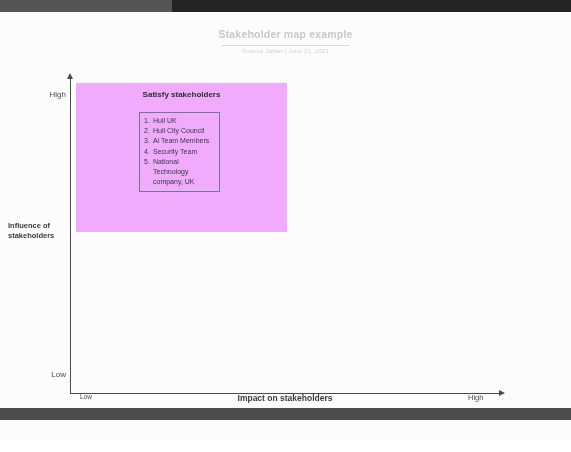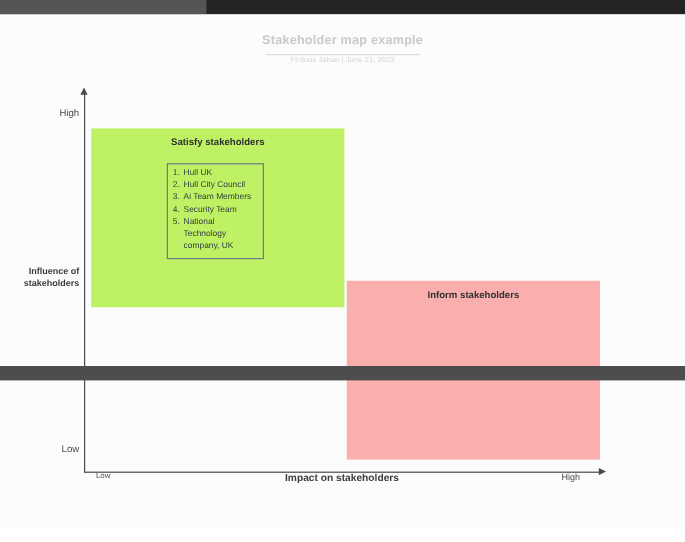--- a/index.html
+++ b/index.html
@@ -4,21 +4,21 @@
 <style>
   * { box-sizing: border-box; margin: 0; padding: 0; }
   html, body {
     width: 571px; height: 452px;
     background: #ffffff;
     font-family: "Liberation Sans", sans-serif;
     overflow: hidden;
   }
   #screen {
     position: relative;
-    width: 571px; height: 317px;
+    width: 571px; height: 420px;
     background: #ffffff;
   }
 
   
   .topbar {
     position: absolute; left: 0; top: 0;
     width: 571px; height: 12px;
     background: #242424;
   }
   .topbar-left {
@@ -78,21 +78,21 @@
   .x-arrow {
     position: absolute; left: 499px; top: 378px;
     width: 0; height: 0;
     border-top: 3.5px solid transparent;
     border-bottom: 3.5px solid transparent;
     border-left: 6px solid #4a4a4a;
   }
 
   .axis-label-y {
     position: absolute; left: 8px; top: 209px;
-    width: 58px; text-align: right;
+    width: 58px; text-align: left;
     font-size: 7.5px; font-weight: bold; color: #3b3b3b;
     line-height: 10px;
   }
   .axis-label-x {
     position: absolute; left: 170px; top: 381px;
     width: 230px; text-align: center;
     font-size: 8.5px; font-weight: bold; color: #3b3b3b;
   }
   .tick-y-high {
     position: absolute; left: 40px; top: 78px;
@@ -186,36 +186,33 @@
     <div class="axis-label-y">Influence of stakeholders</div>
     <div class="tick-y-high">High</div>
     <div class="tick-y-low">Low</div>
 
     <div class="axis-label-x">Impact on stakeholders</div>
     <div class="tick-x-low">Low</div>
     <div class="tick-x-high">High</div>
 
     <div class="matrix">
 
-      <div class="quad tl" style="background: #bef264; margin-top: 24px;">
+      <div class="quad tl" style="background: #f0abfc;">
         <div class="quad-title">Satisfy stakeholders</div>
         <div class="item-box">
           <ul class="item-list">
               <li><span class="num">1.</span><span>Hull UK</span></li>
               <li><span class="num">2.</span><span>Hull City Council</span></li>
               <li><span class="num">3.</span><span>Ai  Team Members</span></li>
               <li><span class="num">4.</span><span>Security Team</span></li>
               <li><span class="num">5.</span><span>National Technology company, UK</span></li>
             </ul>
         </div>
       </div>
 
 
 
-      <div class="quad br" style="background: rgb(250, 174, 174);">
-        <div class="quad-title">Inform stakeholders</div>
-      </div>
 
     </div>
   </div>
 
   <div class="bottombar"></div>
 </div>
 
 </body></html>

